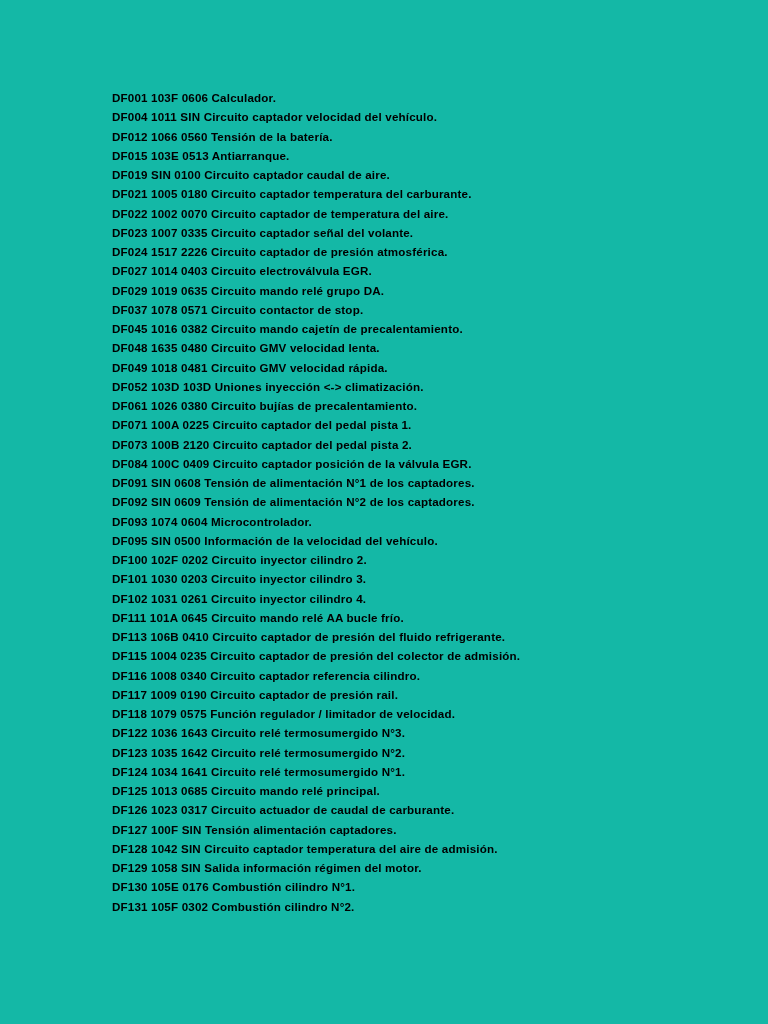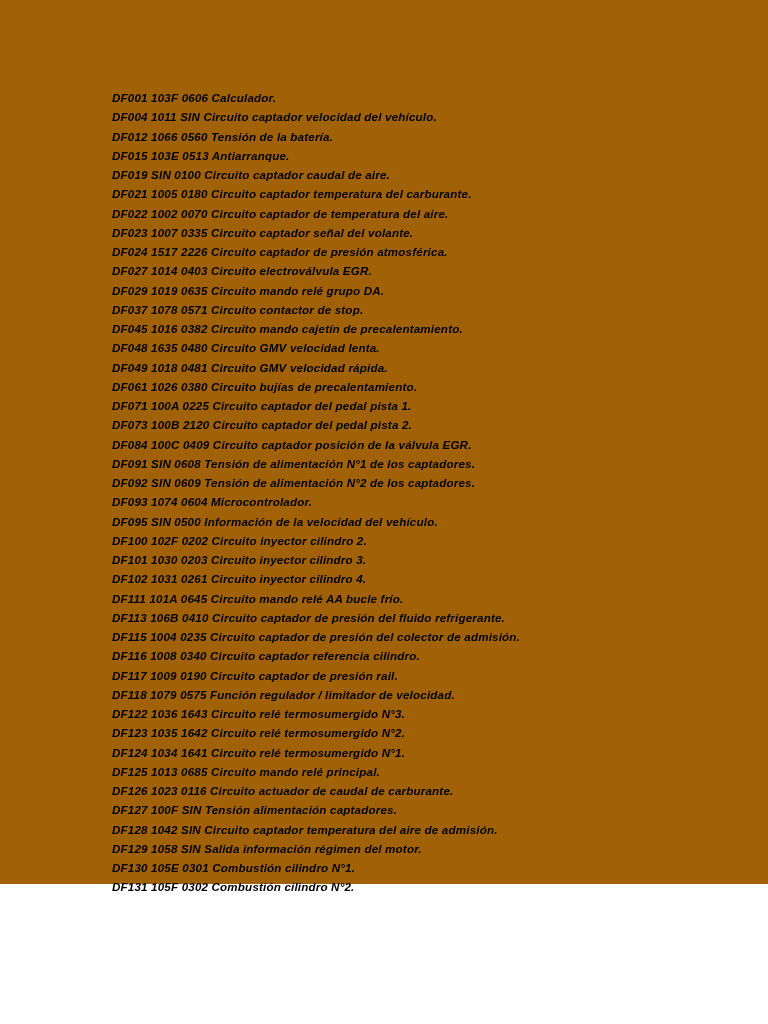--- a/index.html
+++ b/index.html
@@ -10,24 +10,23 @@
   body {
     width: 768px;
     height: 1024px;
     overflow: hidden;
     font-family: "Liberation Sans", sans-serif;
     color: #000000;
   }
   .page {
     position: relative;
     width: 768px;
-    height: 884px;
-    background: #a16207;
+    height: 1024px;
+    background: #14b8a6;
     box-sizing: border-box;
-    font-style: italic;
   }
   .fault-list {
     position: absolute;
     left: 112px;
     top: 88px;
     right: 12px;
     margin: 0;
     padding: 0;
     list-style: none;
   }
@@ -54,20 +53,21 @@
       <li class="fault-line">DF021 1005 0180 Circuito captador temperatura del carburante.</li>
       <li class="fault-line">DF022 1002 0070 Circuito captador de temperatura del aire.</li>
       <li class="fault-line">DF023 1007 0335 Circuito captador señal del volante.</li>
       <li class="fault-line">DF024 1517 2226 Circuito captador de presión atmosférica.</li>
       <li class="fault-line">DF027 1014 0403 Circuito electroválvula EGR.</li>
       <li class="fault-line">DF029 1019 0635 Circuito mando relé grupo DA.</li>
       <li class="fault-line">DF037 1078 0571 Circuito contactor de stop.</li>
       <li class="fault-line">DF045 1016 0382 Circuito mando cajetín de precalentamiento.</li>
       <li class="fault-line">DF048 1635 0480 Circuito GMV velocidad lenta.</li>
       <li class="fault-line">DF049 1018 0481 Circuito GMV velocidad rápida.</li>
+      <li class="fault-line">DF052 103D 103D Uniones inyección &lt;-&gt; climatización.</li>
       <li class="fault-line">DF061 1026 0380 Circuito bujías de precalentamiento.</li>
       <li class="fault-line">DF071 100A 0225 Circuito captador del pedal pista 1.</li>
       <li class="fault-line">DF073 100B 2120 Circuito captador del pedal pista 2.</li>
       <li class="fault-line">DF084 100C 0409 Circuito captador posición de la válvula EGR.</li>
       <li class="fault-line">DF091 SIN 0608 Tensión de alimentación N°1 de los captadores.</li>
       <li class="fault-line">DF092 SIN 0609 Tensión de alimentación N°2 de los captadores.</li>
       <li class="fault-line">DF093 1074 0604 Microcontrolador.</li>
       <li class="fault-line">DF095 SIN 0500 Información de la velocidad del vehículo.</li>
       <li class="fault-line">DF100 102F 0202 Circuito inyector cilindro 2.</li>
       <li class="fault-line">DF101 1030 0203 Circuito inyector cilindro 3.</li>
@@ -75,20 +75,20 @@
       <li class="fault-line">DF111 101A 0645 Circuito mando relé AA bucle frío.</li>
       <li class="fault-line">DF113 106B 0410 Circuito captador de presión del fluido refrigerante.</li>
       <li class="fault-line">DF115 1004 0235 Circuito captador de presión del colector de admisión.</li>
       <li class="fault-line">DF116 1008 0340 Circuito captador referencia cilindro.</li>
       <li class="fault-line">DF117 1009 0190 Circuito captador de presión rail.</li>
       <li class="fault-line">DF118 1079 0575 Función regulador / limitador de velocidad.</li>
       <li class="fault-line">DF122 1036 1643 Circuito relé termosumergido N°3.</li>
       <li class="fault-line">DF123 1035 1642 Circuito relé termosumergido N°2.</li>
       <li class="fault-line">DF124 1034 1641 Circuito relé termosumergido N°1.</li>
       <li class="fault-line">DF125 1013 0685 Circuito mando relé principal.</li>
-      <li class="fault-line">DF126 1023 0116 Circuito actuador de caudal de carburante.</li>
+      <li class="fault-line">DF126 1023 0317 Circuito actuador de caudal de carburante.</li>
       <li class="fault-line">DF127 100F SIN Tensión alimentación captadores.</li>
       <li class="fault-line">DF128 1042 SIN Circuito captador temperatura del aire de admisión.</li>
       <li class="fault-line">DF129 1058 SIN Salida información régimen del motor.</li>
-      <li class="fault-line">DF130 105E 0301 Combustión cilindro N°1.</li>
+      <li class="fault-line">DF130 105E 0176 Combustión cilindro N°1.</li>
       <li class="fault-line">DF131 105F 0302 Combustión cilindro N°2.</li>
     </ul>
 </div>
 
 </body></html>

